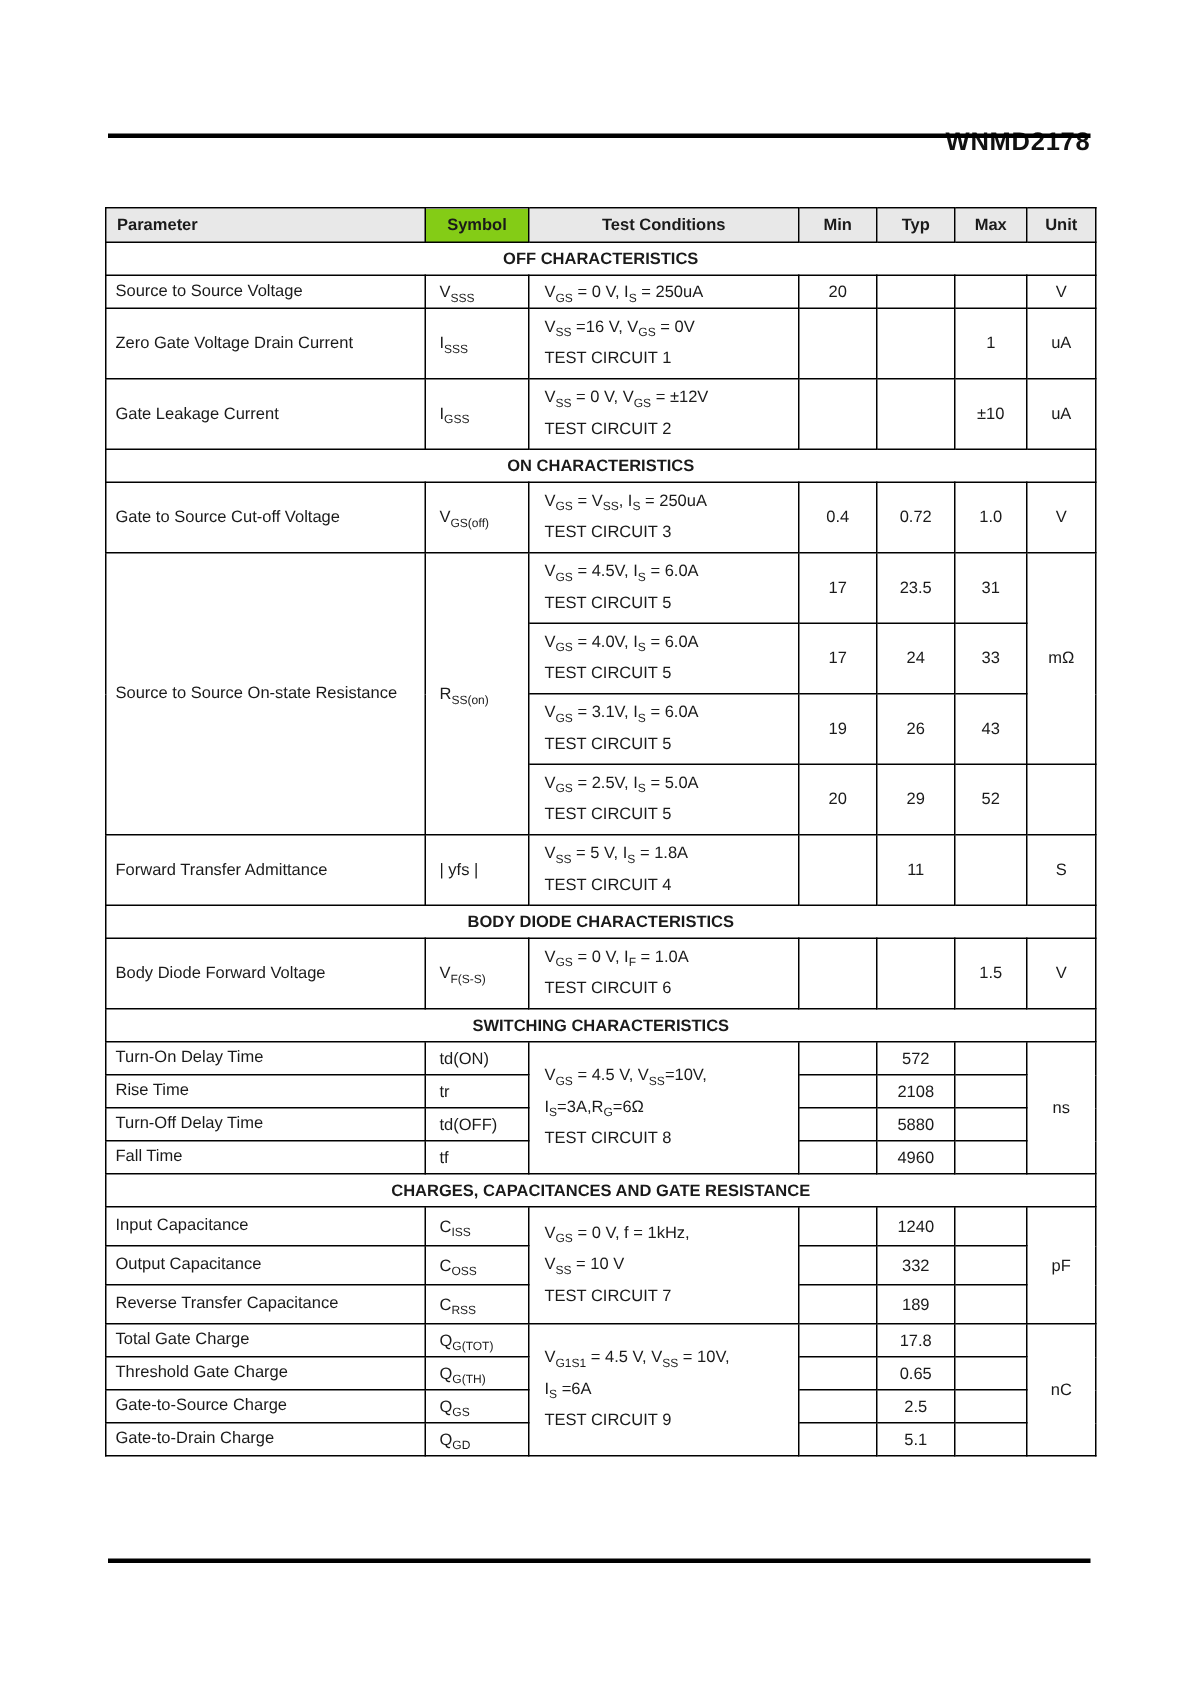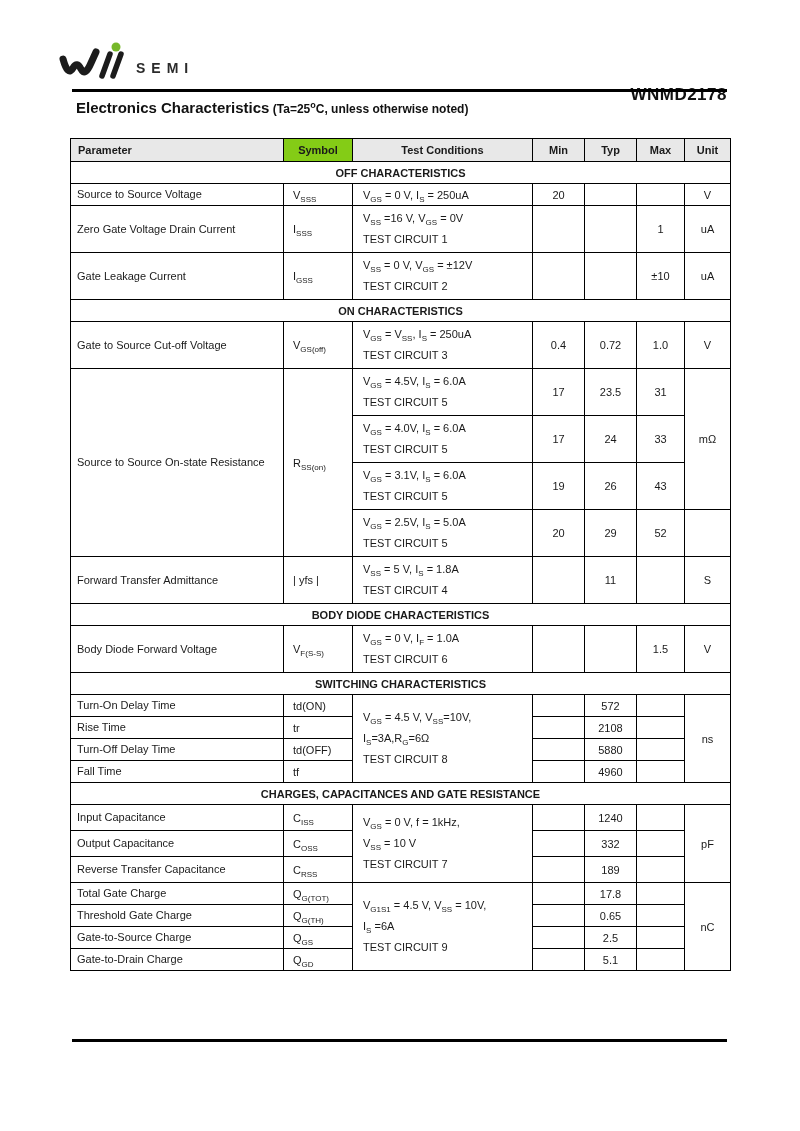--- a/index.html
+++ b/index.html
@@ -42,35 +42,23 @@
   }
   .footer-text .f-left{flex:1;text-align:left;}
   .footer-text .f-center{flex:1;text-align:center;}
   .footer-text .f-right{flex:1;text-align:right;}
 </style>
 </head>
 <body>
 
 <div class="page">
 
-  <div class="logo">
-    <svg width="175" height="48" viewBox="0 0 175 48">
-      <path d="M7,17 Q12,35 17,26 Q21,19 25,27 Q29,35 35,21 L40,10" fill="none" stroke="#1c1c1c" stroke-width="7" stroke-linecap="round" stroke-linejoin="round"></path>
-      <path d="M46,34 L54,12" fill="none" stroke="#1c1c1c" stroke-width="5.5" stroke-linecap="round"></path>
-      <path d="M57,34 L65,12" fill="none" stroke="#1c1c1c" stroke-width="5.5" stroke-linecap="round"></path>
-      <circle cx="60" cy="5" r="4.5" fill="#76b82a"></circle>
-      <text x="80" y="31" font-family="Liberation Sans, sans-serif" font-size="14" font-weight="bold" letter-spacing="6" fill="#2b2b2b">SEMI</text>
-    </svg>
-  </div>
   <div class="part-number">WNMD2178</div>
   <div class="header-rule"></div>
 
-  <div class="title">
-    <span class="title-main">Electronics Characteristics</span><span class="title-note"><span> (Ta=25</span><sup>o</sup><span>C, unless otherwise noted)</span></span>
-  </div>
 
   <table class="char-table">
     <colgroup>
       <col style="width:213px">
         <col style="width:69px">
         <col style="width:180px">
       <col style="width:52px">
         <col style="width:52px">
         <col style="width:48px">
         <col style="width:46px">

